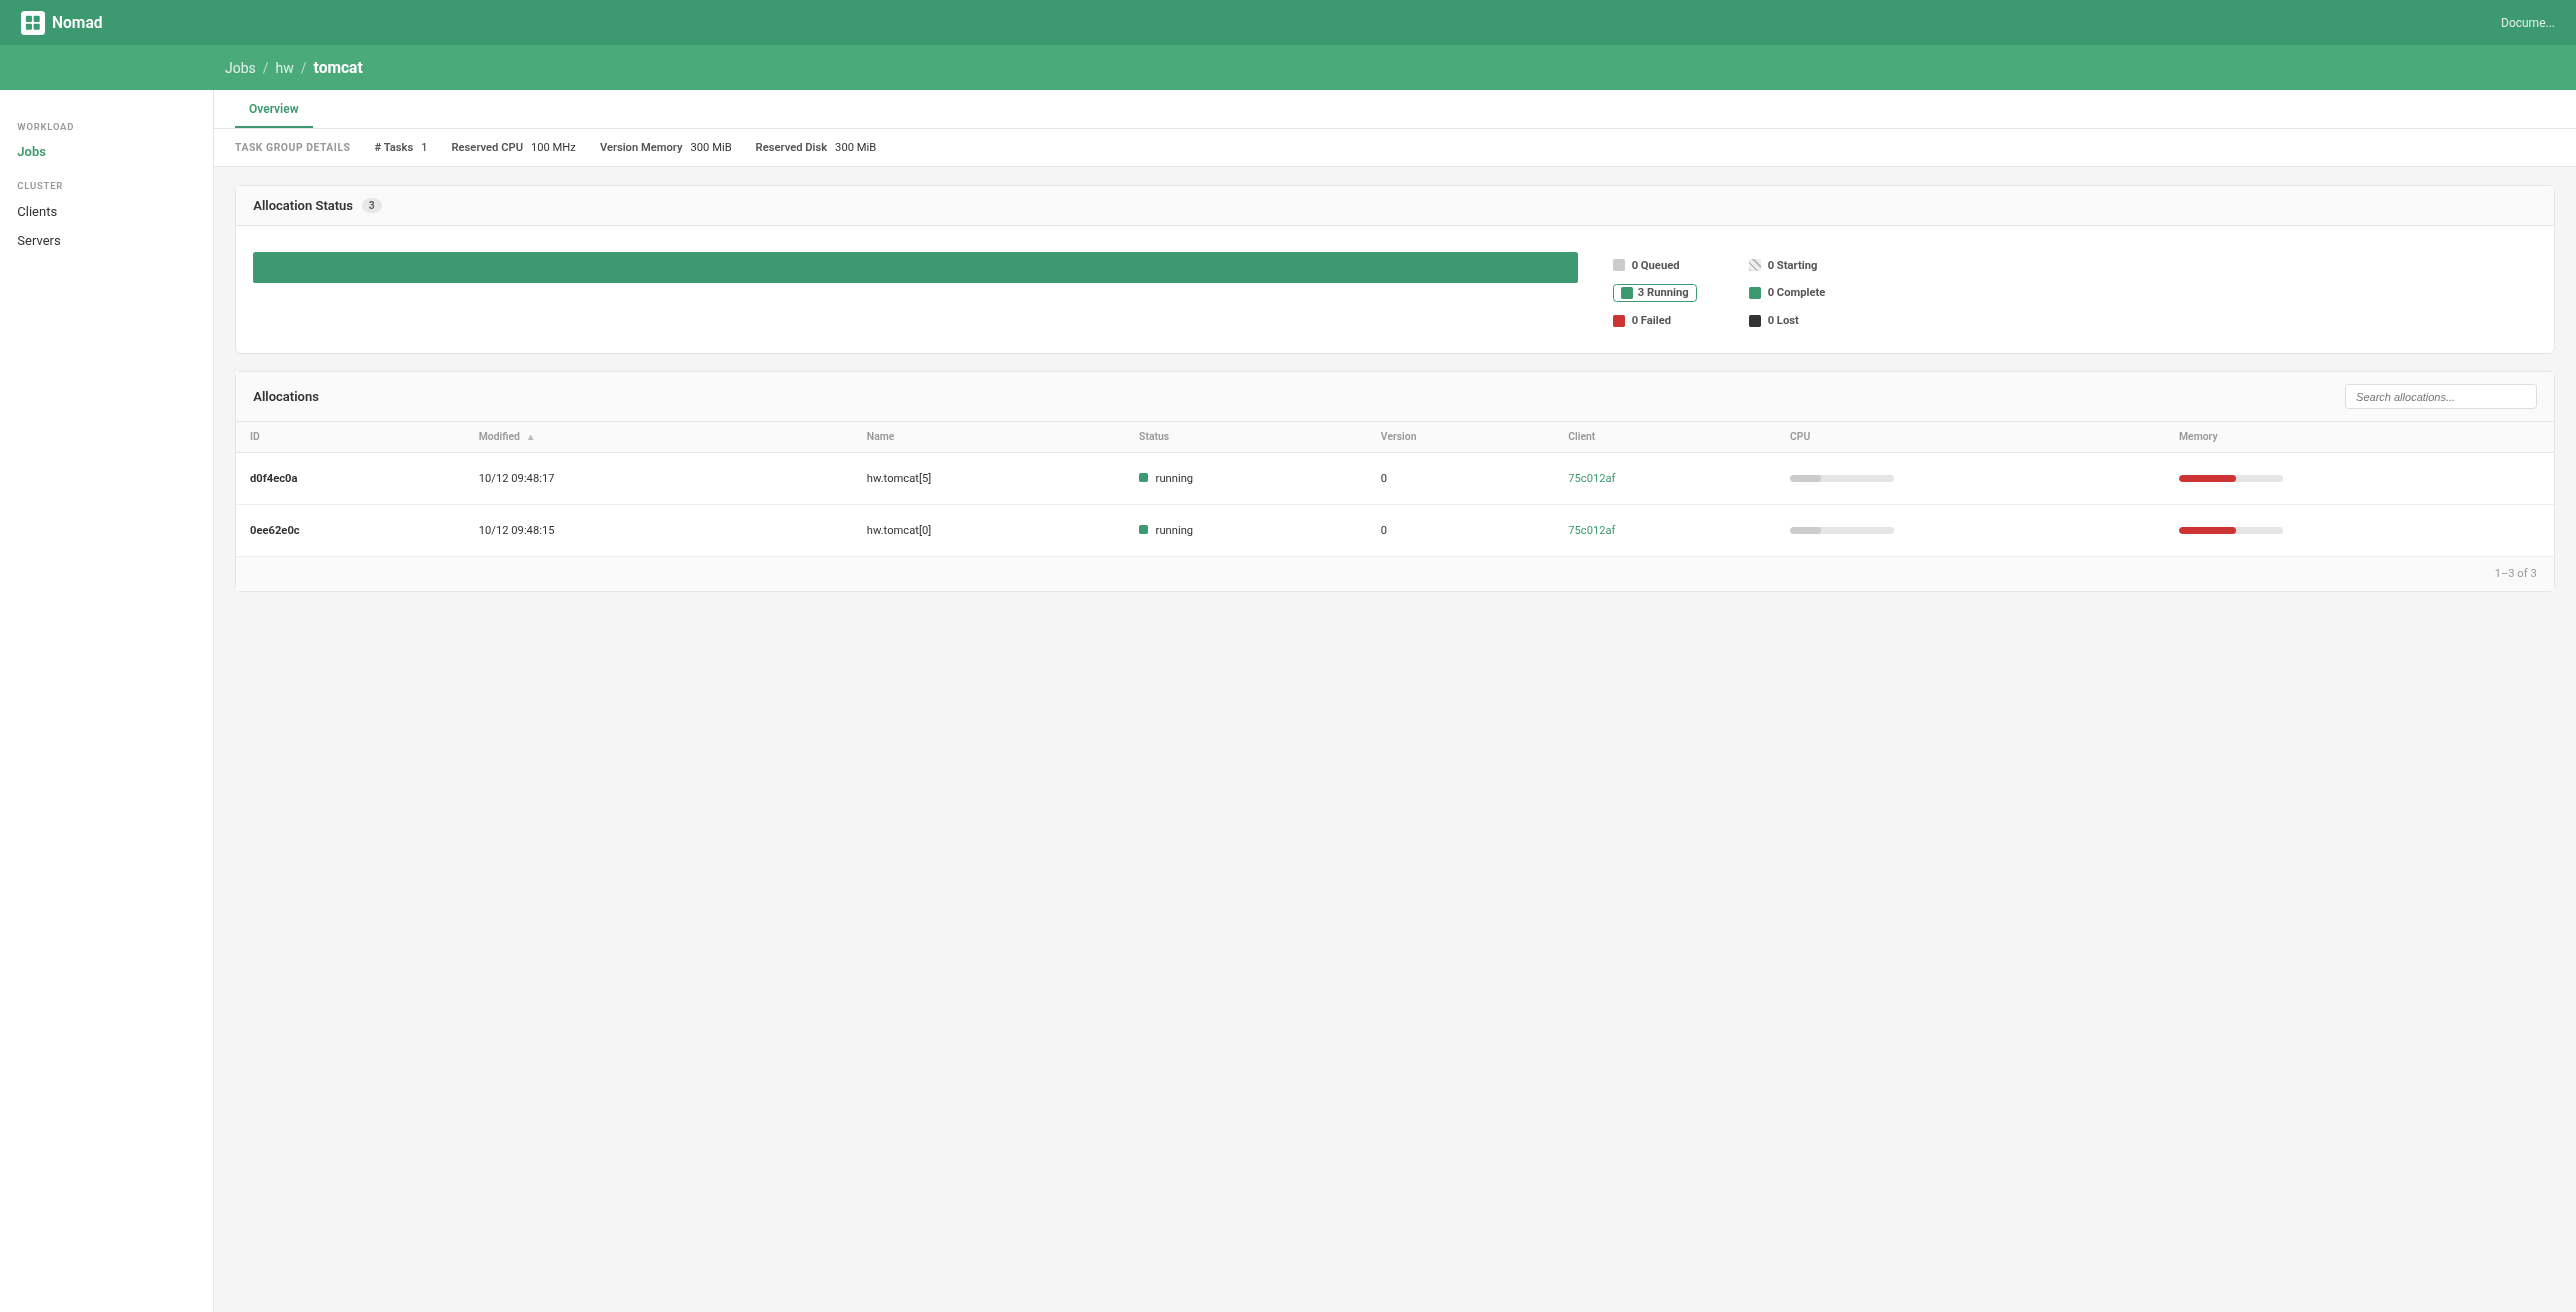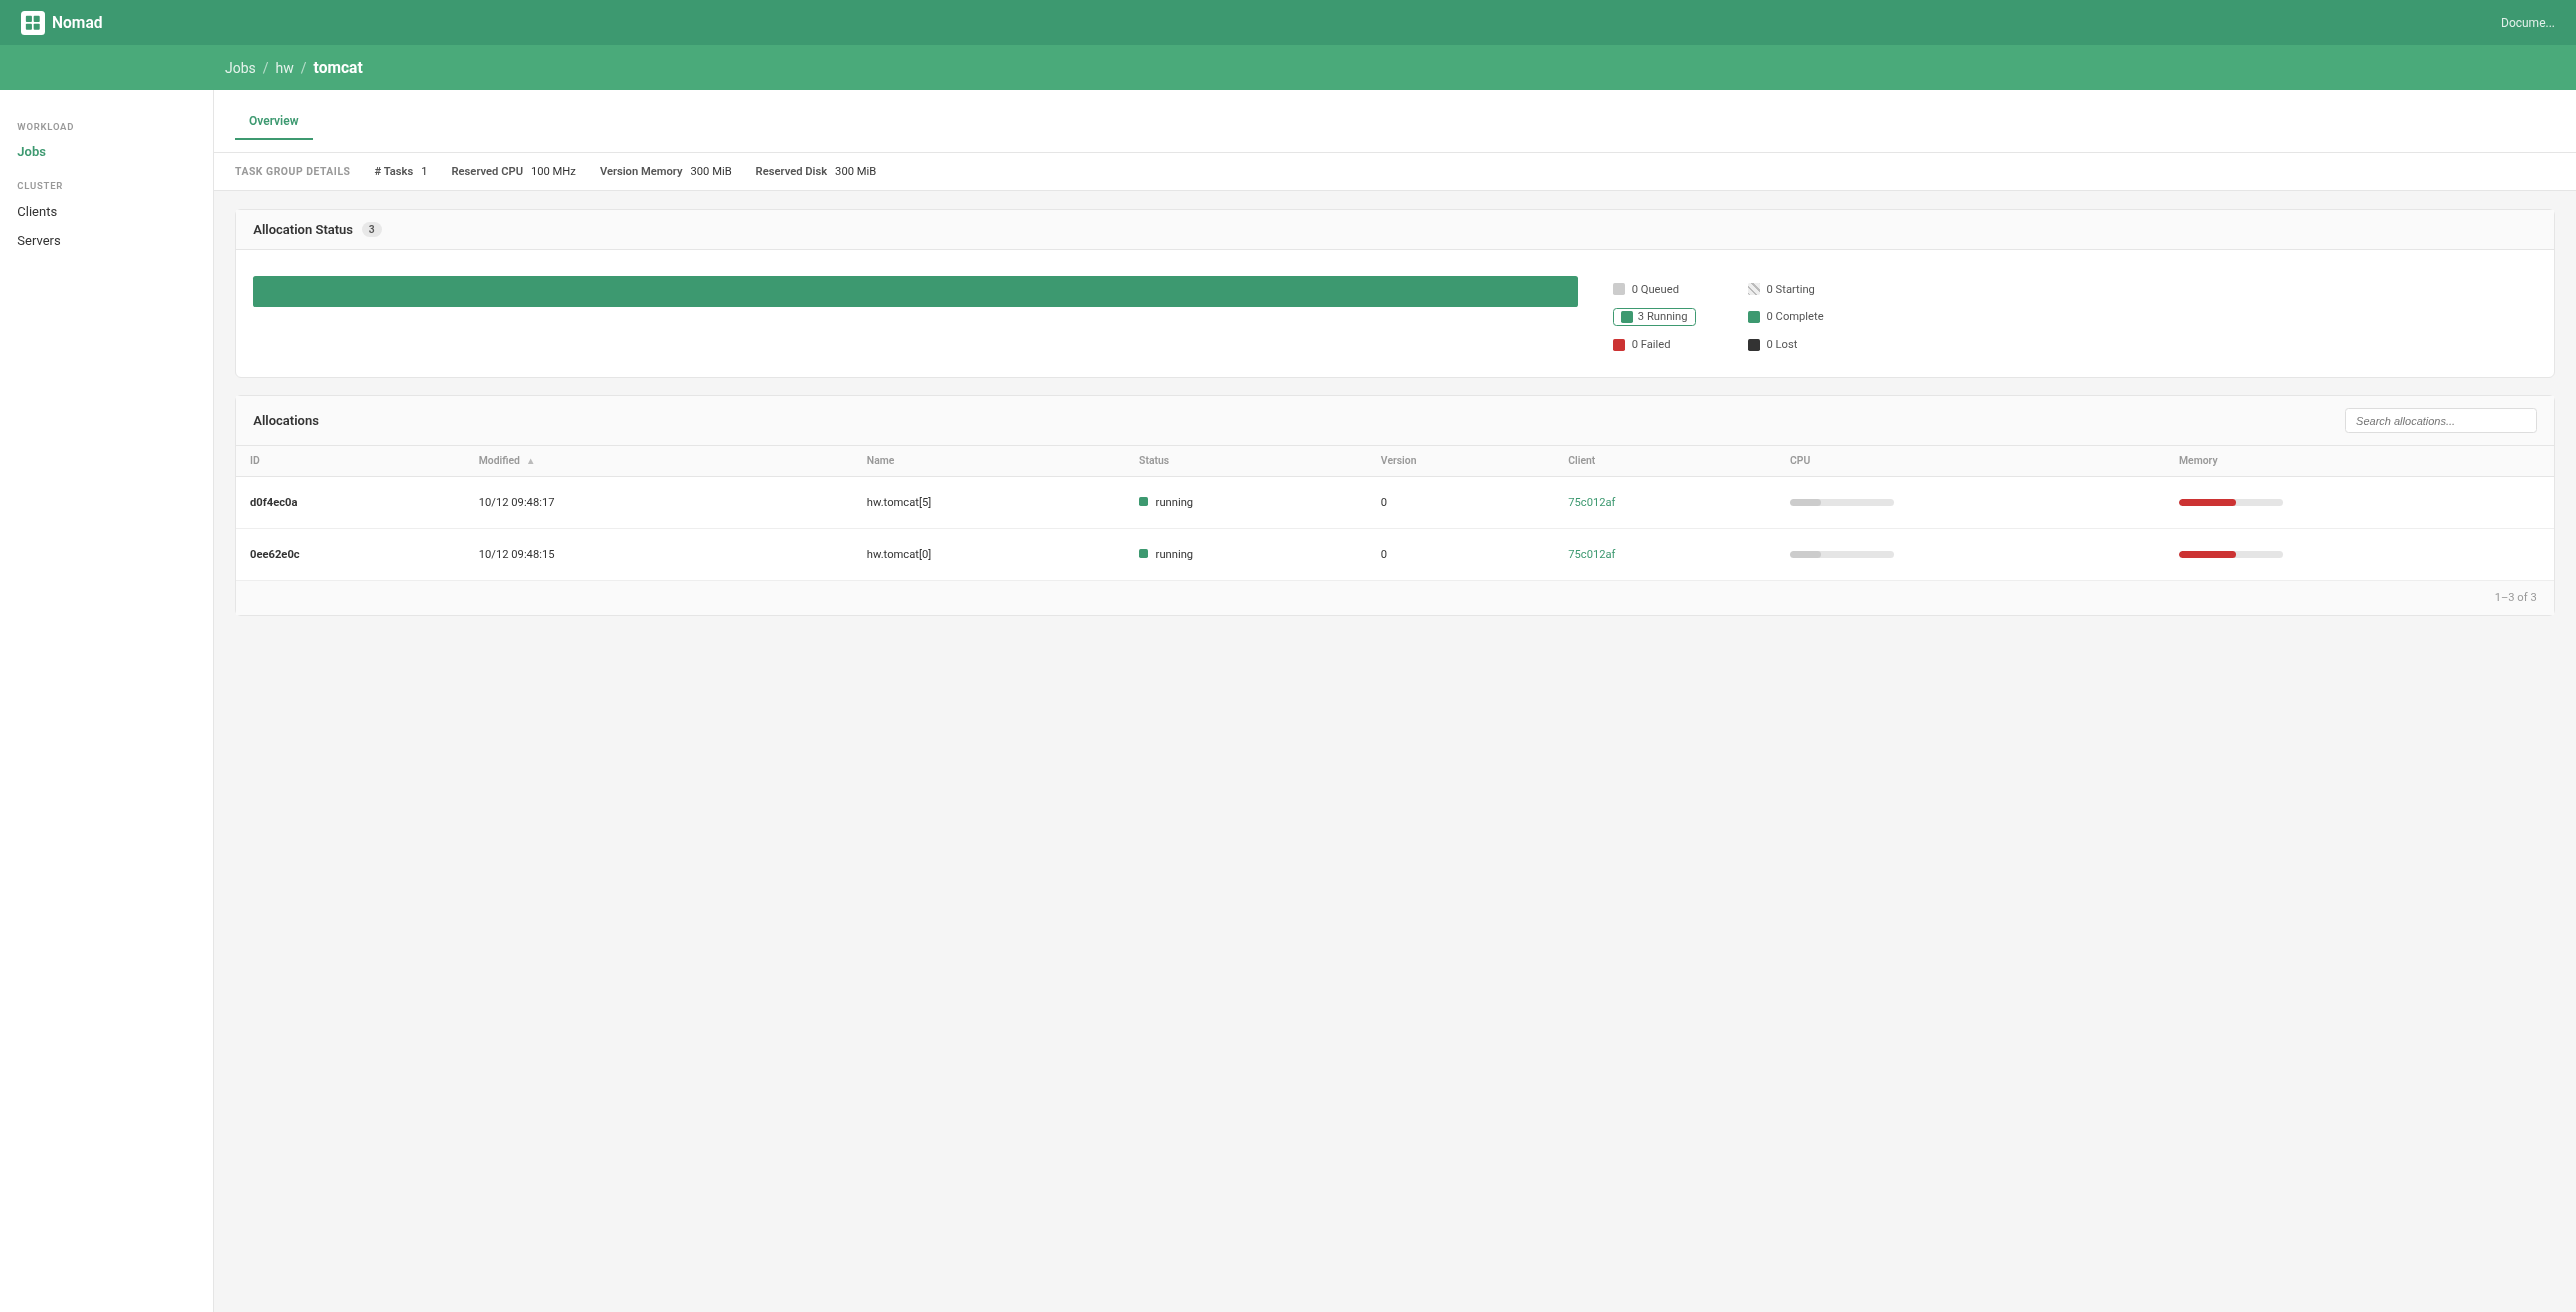--- a/index.html
+++ b/index.html
@@ -94,21 +94,21 @@
       flex: 1;
       padding: 0;
       background: #f5f5f5;
     }
 
     
     .tab-bar {
       background: #fff;
       border-bottom: 0.9px solid #e5e5e5;
       display: flex;
-      padding: 12px 21px;
+      padding: 0 21px;
     }
     .tab {
       padding: 12px 14px 10.4px;
       cursor: pointer;
       font-size: 12px;
       color: #666;
       border-bottom: 2.6px solid transparent;
       margin-right: 3.5px;
     }
     .tab.active {
@@ -296,20 +296,21 @@
       font-size: 11.2px;
       color: #999;
       border-top: 0.9px solid #eee;
       background: #fafafa;
     }
 
     .alloc-layout {
       display: flex;
       gap: 35px;
       align-items: flex-start;
+      font-weight: bold;
     }
   </style>
 </head>
 <body>
 
 <nav class="top-nav">
   <div class="top-nav-brand">
     <div class="brand-icon">
       <svg width="15.6" height="15.6" viewBox="0 0 18 18" fill="none">
         <rect x="1" y="1" width="7" height="7" rx="1" fill="#3d9970"></rect>

